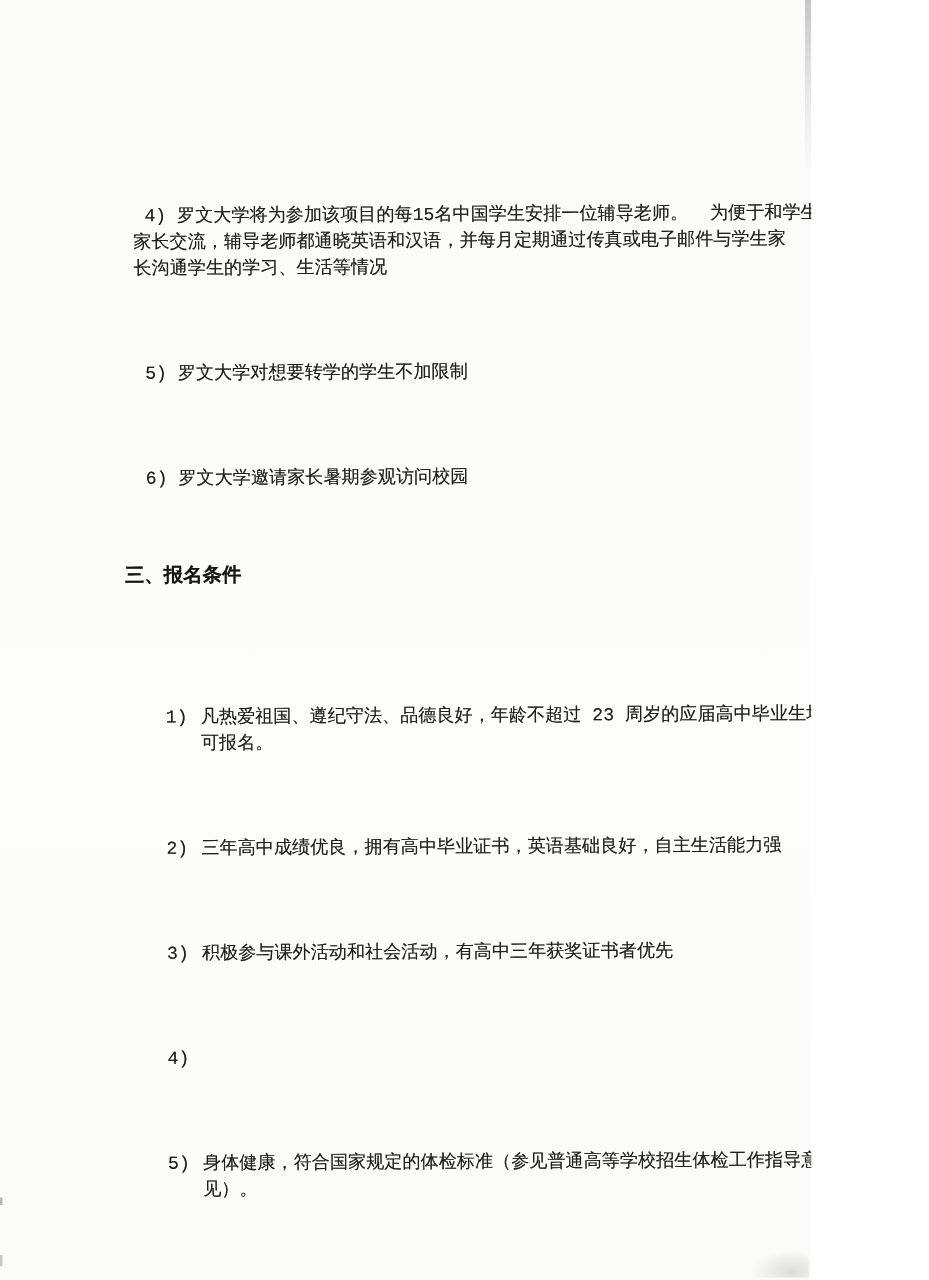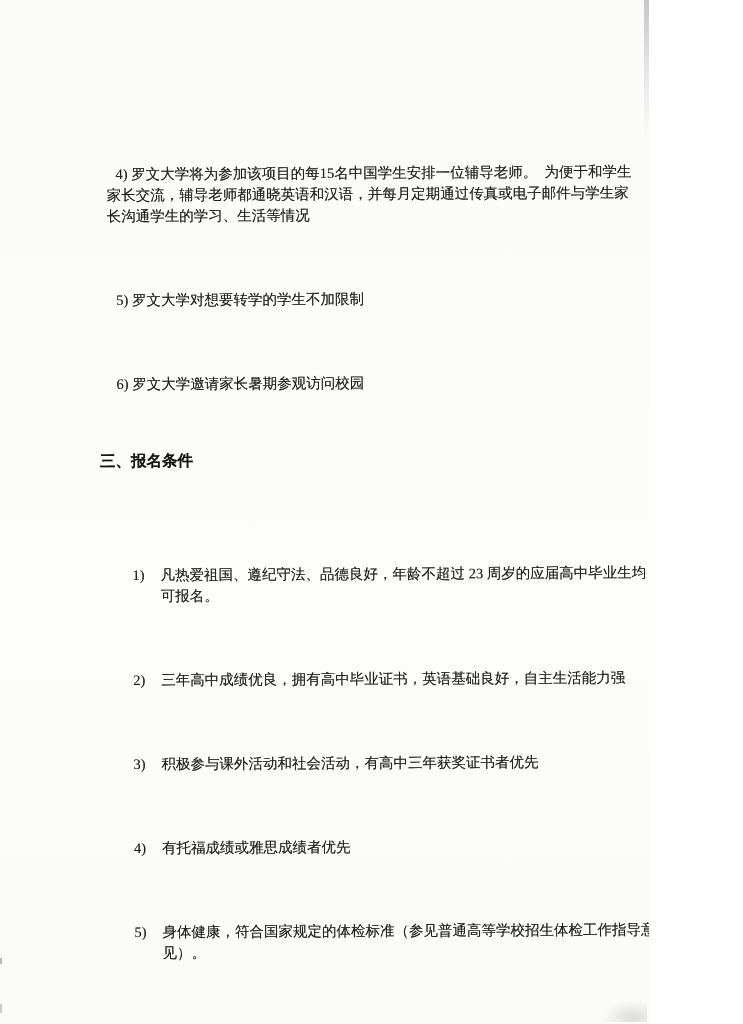--- a/index.html
+++ b/index.html
@@ -1,21 +1,21 @@
 <!DOCTYPE html>
 <html><head>
 <meta charset="utf-8">
 <style>
   html,body{margin:0;padding:0;background:#ffffff;}
   .page{
     position:relative;
     width:649px;height:1024px;
     background:linear-gradient(180deg,#fbfbfa 0%,#fdfdfc 60%,#fbfbfa 100%);
     overflow:hidden;
-    font-family:Liberation Serif, serif;
+    font-family:Liberation Mono, monospace;
     color:#1f1f1f;
   }
   .content{
     position:absolute;left:0;top:0;right:0;bottom:0;
     padding:79px 0 0 100px;
     transform:rotate(-0.3deg);
     transform-origin:50% 45%;
     text-shadow:0 0 0.4px rgba(20,20,20,.55);
   }
   .body-text{font-size:14.5px;line-height:21px;white-space:pre;}
@@ -71,21 +71,20 @@
           <div class="txt">三年高中成绩优良，拥有高中毕业证书，英语基础良好，自主生活能力强</div>
         </div>
       
         <div class="item-row">
           <span class="num">3)</span>
           <div class="txt">积极参与课外活动和社会活动，有高中三年获奖证书者优先</div>
         </div>
       
         <div class="item-row">
           <span class="num">4)</span>
-          <div class="txt">有托福成绩或雅思成绩者优先</div>
         </div>
       
         <div class="item-row">
           <span class="num">5)</span>
           <div class="txt">身体健康，符合国家规定的体检标准（参见普通高等学校招生体检工作指导意
 见）。</div>
         </div>
       
         
       </div>

